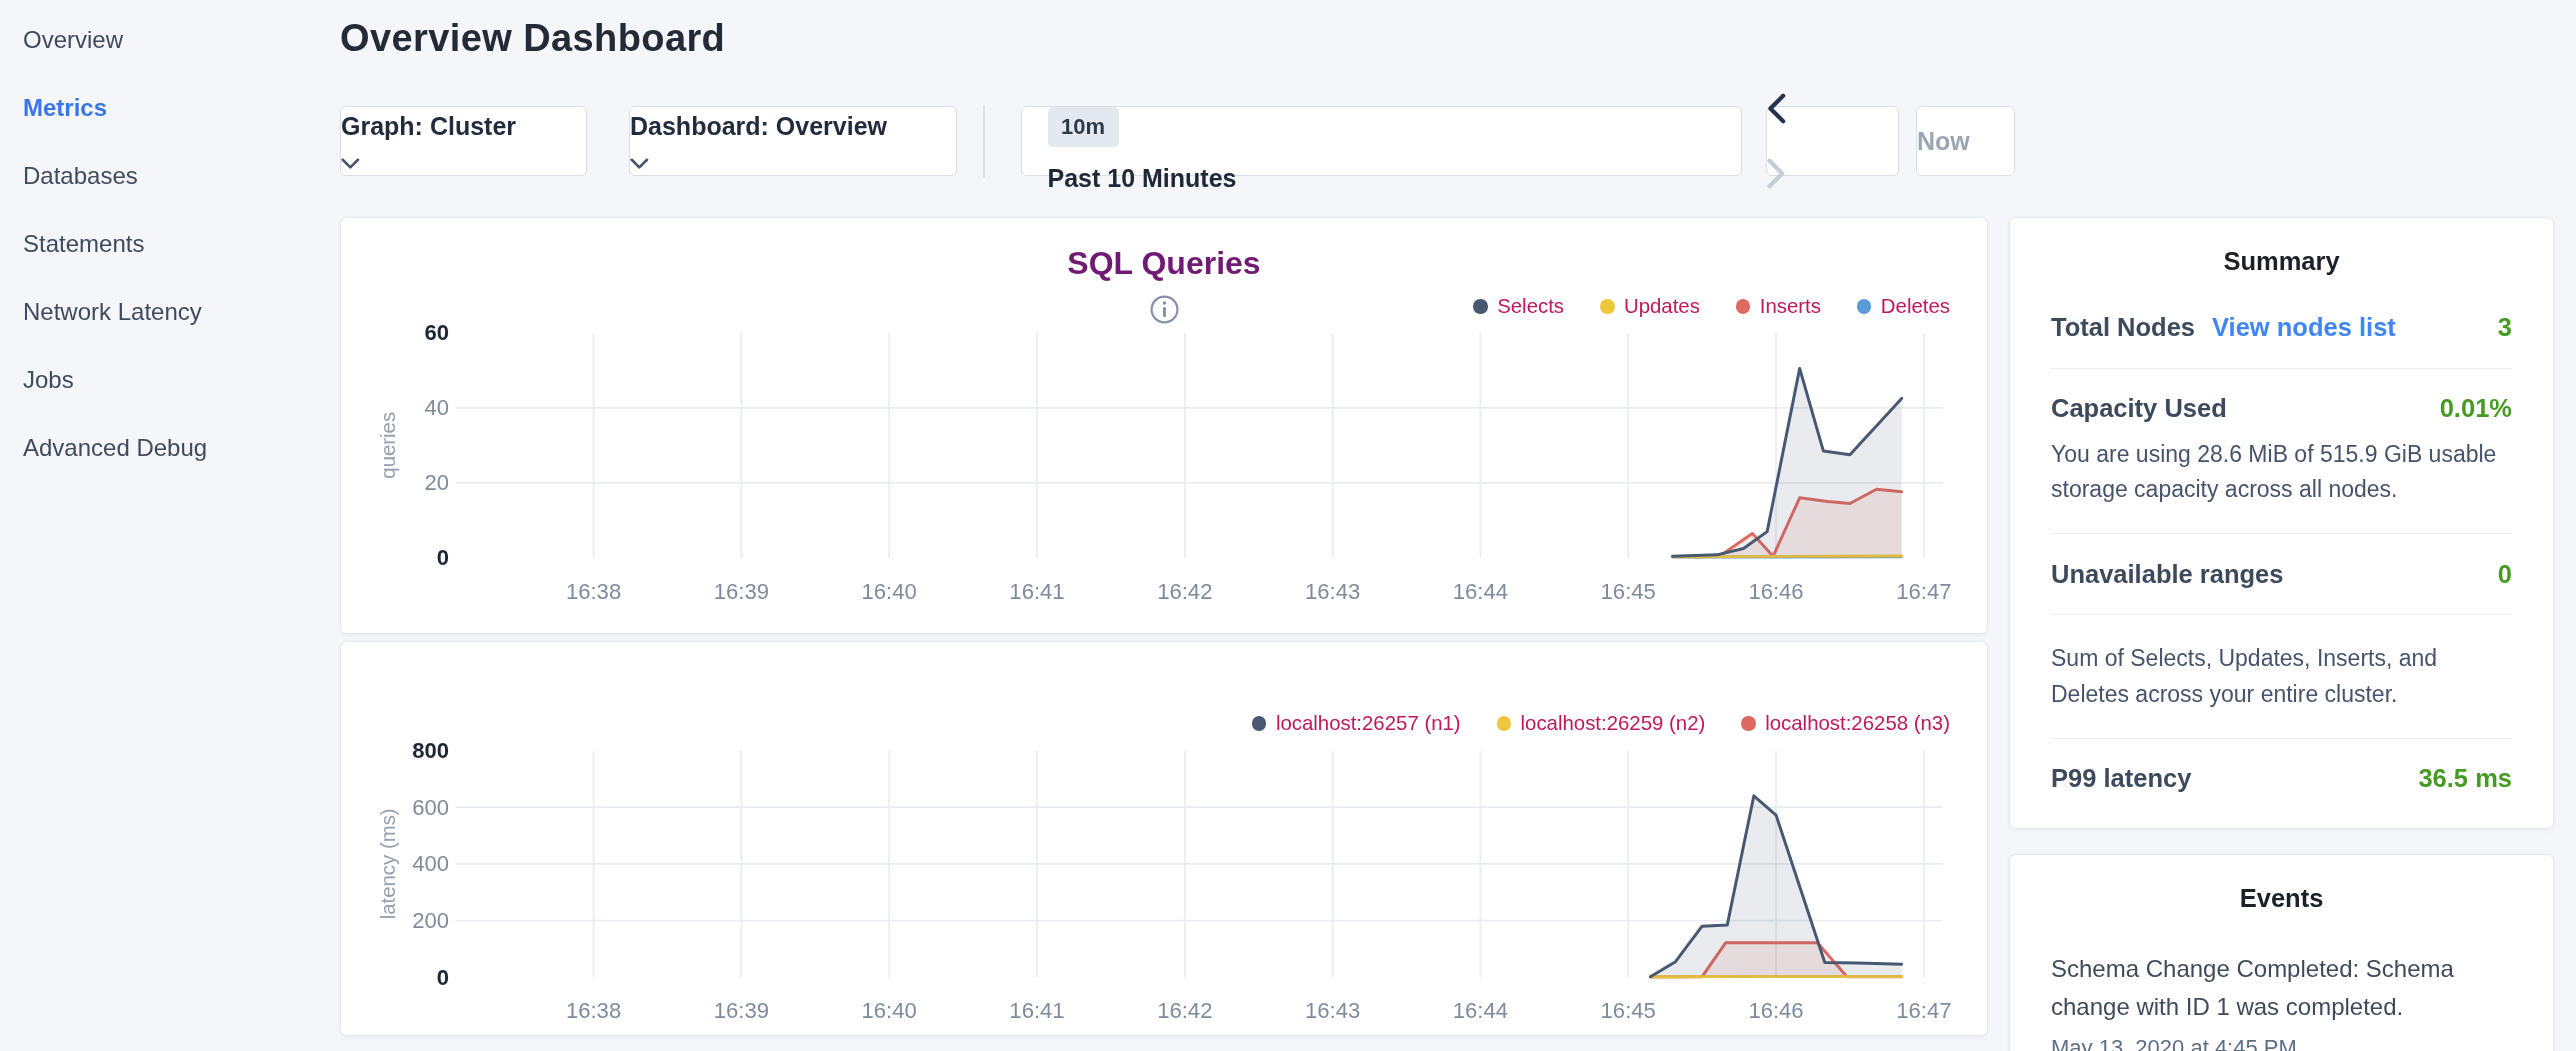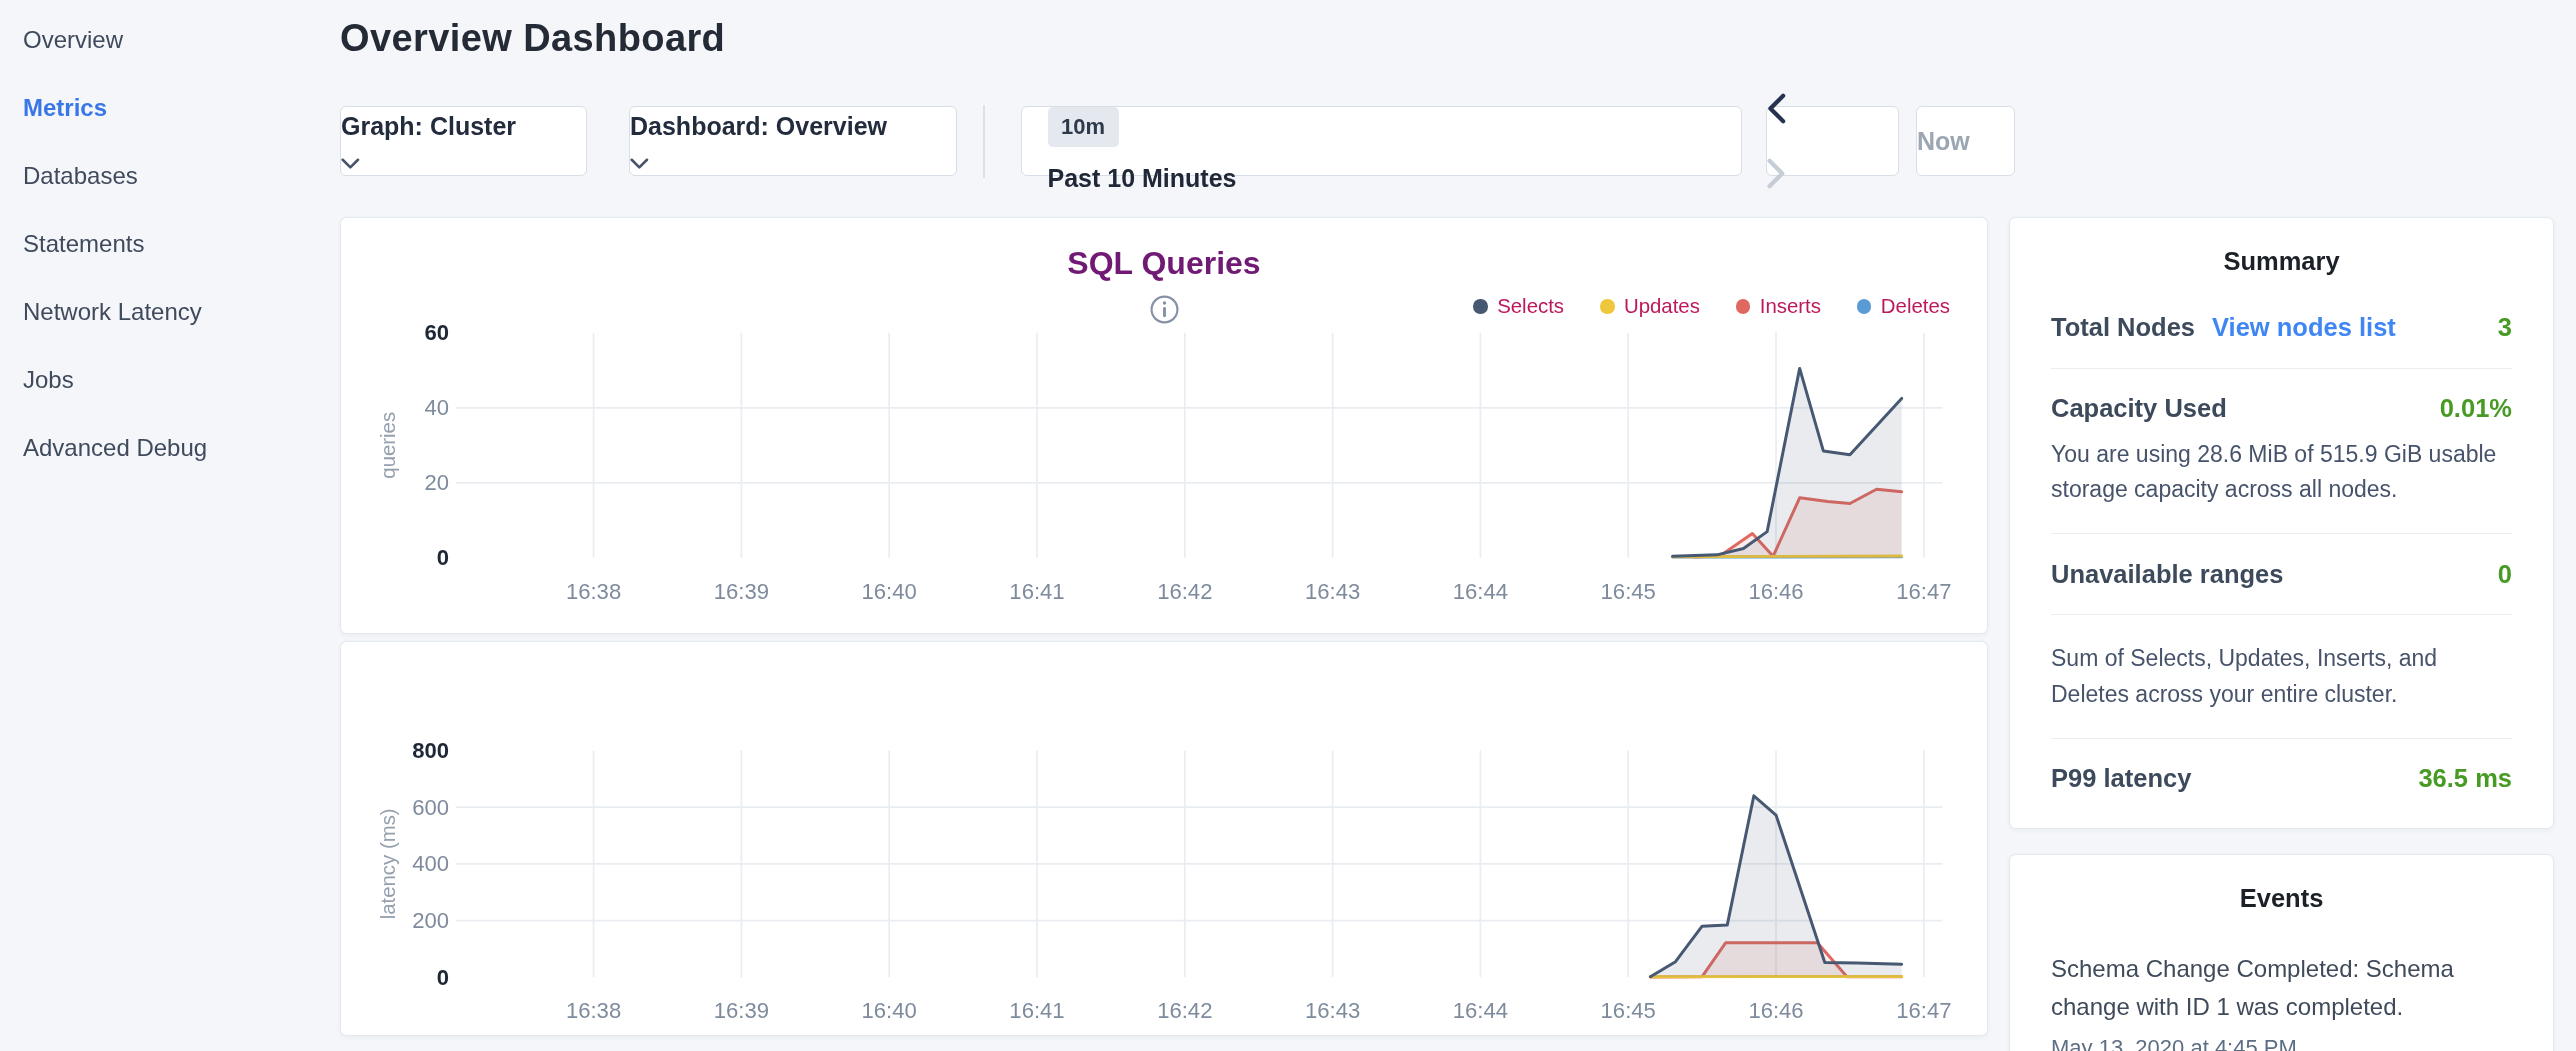--- a/index.html
+++ b/index.html
@@ -172,20 +172,34 @@
           <text x="1132" y="328" text-anchor="middle" font-size="26" fill="#7e8b9d">16:43</text>
           <text x="1306" y="328" text-anchor="middle" font-size="26" fill="#7e8b9d">16:44</text>
           <text x="1480" y="328" text-anchor="middle" font-size="26" fill="#7e8b9d">16:45</text>
           <text x="1654" y="328" text-anchor="middle" font-size="26" fill="#7e8b9d">16:46</text>
           <text x="1828" y="328" text-anchor="middle" font-size="26" fill="#7e8b9d">16:47</text>
           <text transform="translate(28 147.5) rotate(-90)" text-anchor="middle" font-size="24" fill="#95a0ae">queries</text>
         </svg></div>
   </div>
 
   <div class="card" id="chart-card-1">
+    <div class="legend">
+        <span class="legend-item">
+          <span class="legend-dot" style="background:#475872"></span>
+          <span>localhost:26257 (n1)</span>
+        </span>
+        <span class="legend-item">
+          <span class="legend-dot" style="background:#efc73d"></span>
+          <span>localhost:26259 (n2)</span>
+        </span>
+        <span class="legend-item">
+          <span class="legend-dot" style="background:#df6960"></span>
+          <span>localhost:26258 (n3)</span>
+        </span>
+      </div>
     <div class="plot"><svg width="100%" height="100%" viewBox="0 0 1880 372" font-family="Liberation Sans, DejaVu Sans, sans-serif">
           <line x1="262" y1="17" x2="262" y2="284" stroke="#e9edf2" stroke-width="2"></line>
           <line x1="436" y1="17" x2="436" y2="284" stroke="#e9edf2" stroke-width="2"></line>
           <line x1="610" y1="17" x2="610" y2="284" stroke="#e9edf2" stroke-width="2"></line>
           <line x1="784" y1="17" x2="784" y2="284" stroke="#e9edf2" stroke-width="2"></line>
           <line x1="958" y1="17" x2="958" y2="284" stroke="#e9edf2" stroke-width="2"></line>
           <line x1="1132" y1="17" x2="1132" y2="284" stroke="#e9edf2" stroke-width="2"></line>
           <line x1="1306" y1="17" x2="1306" y2="284" stroke="#e9edf2" stroke-width="2"></line>
           <line x1="1480" y1="17" x2="1480" y2="284" stroke="#e9edf2" stroke-width="2"></line>
           <line x1="1654" y1="17" x2="1654" y2="284" stroke="#e9edf2" stroke-width="2"></line>

